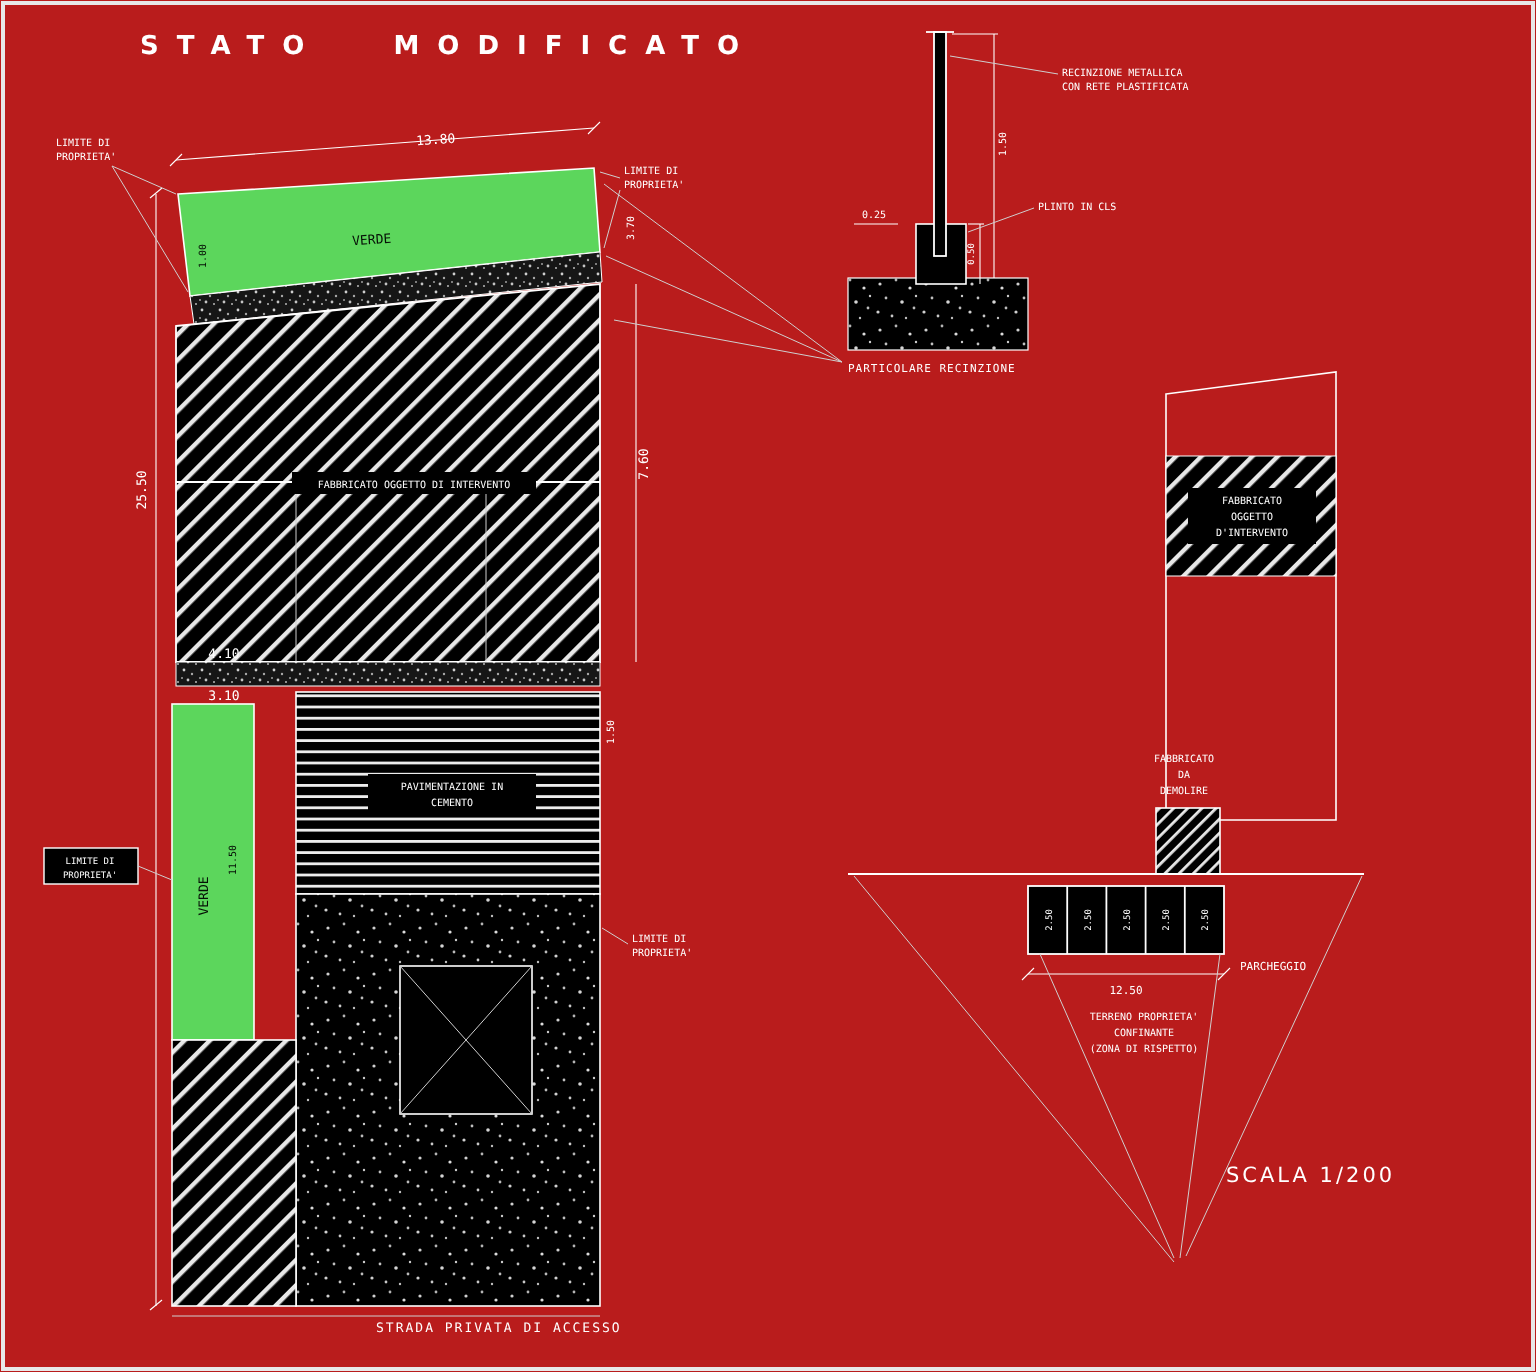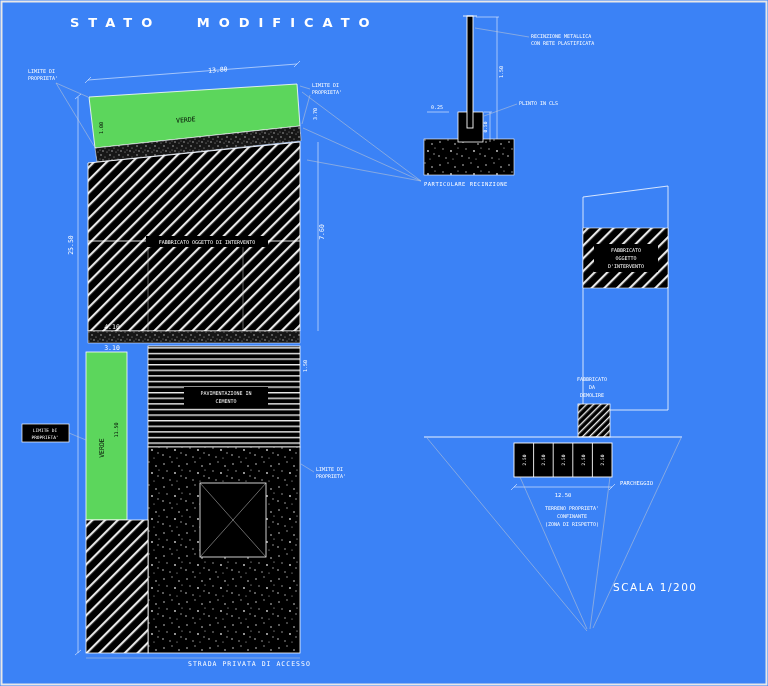--- a/index.html
+++ b/index.html
@@ -1,16 +1,16 @@
 <!DOCTYPE html>
 <html><head>
 <meta charset="utf-8">
 <style>
   html,body{margin:0;padding:0;background:#000;}
-  .canvas{position:relative;width:768px;height:686px;background:#3b82f6;overflow:hidden;}
+  .canvas{position:relative;width:768px;height:686px;background:#b91c1c;overflow:hidden;}
   svg{position:absolute;left:0;top:0;}
   svg text{fill:#ffffff;font-family:"DejaVu Sans Mono","Liberation Mono",monospace;}
   .t45{font-size:4.5px;}
   .t5{font-size:5px;}
   .t55{font-size:5.5px;}
   .t6{font-size:6.5px;}
   .dk{fill:#061006;}
   .title{font-size:13px;font-weight:bold;letter-spacing:9px;word-spacing:22px;font-family:"DejaVu Sans","Liberation Sans",sans-serif;}
   .scale{font-size:10.5px;letter-spacing:1.5px;font-family:"DejaVu Sans","Liberation Sans",sans-serif;}
   .ln{stroke:#ffffff;stroke-width:0.9;fill:none;}

